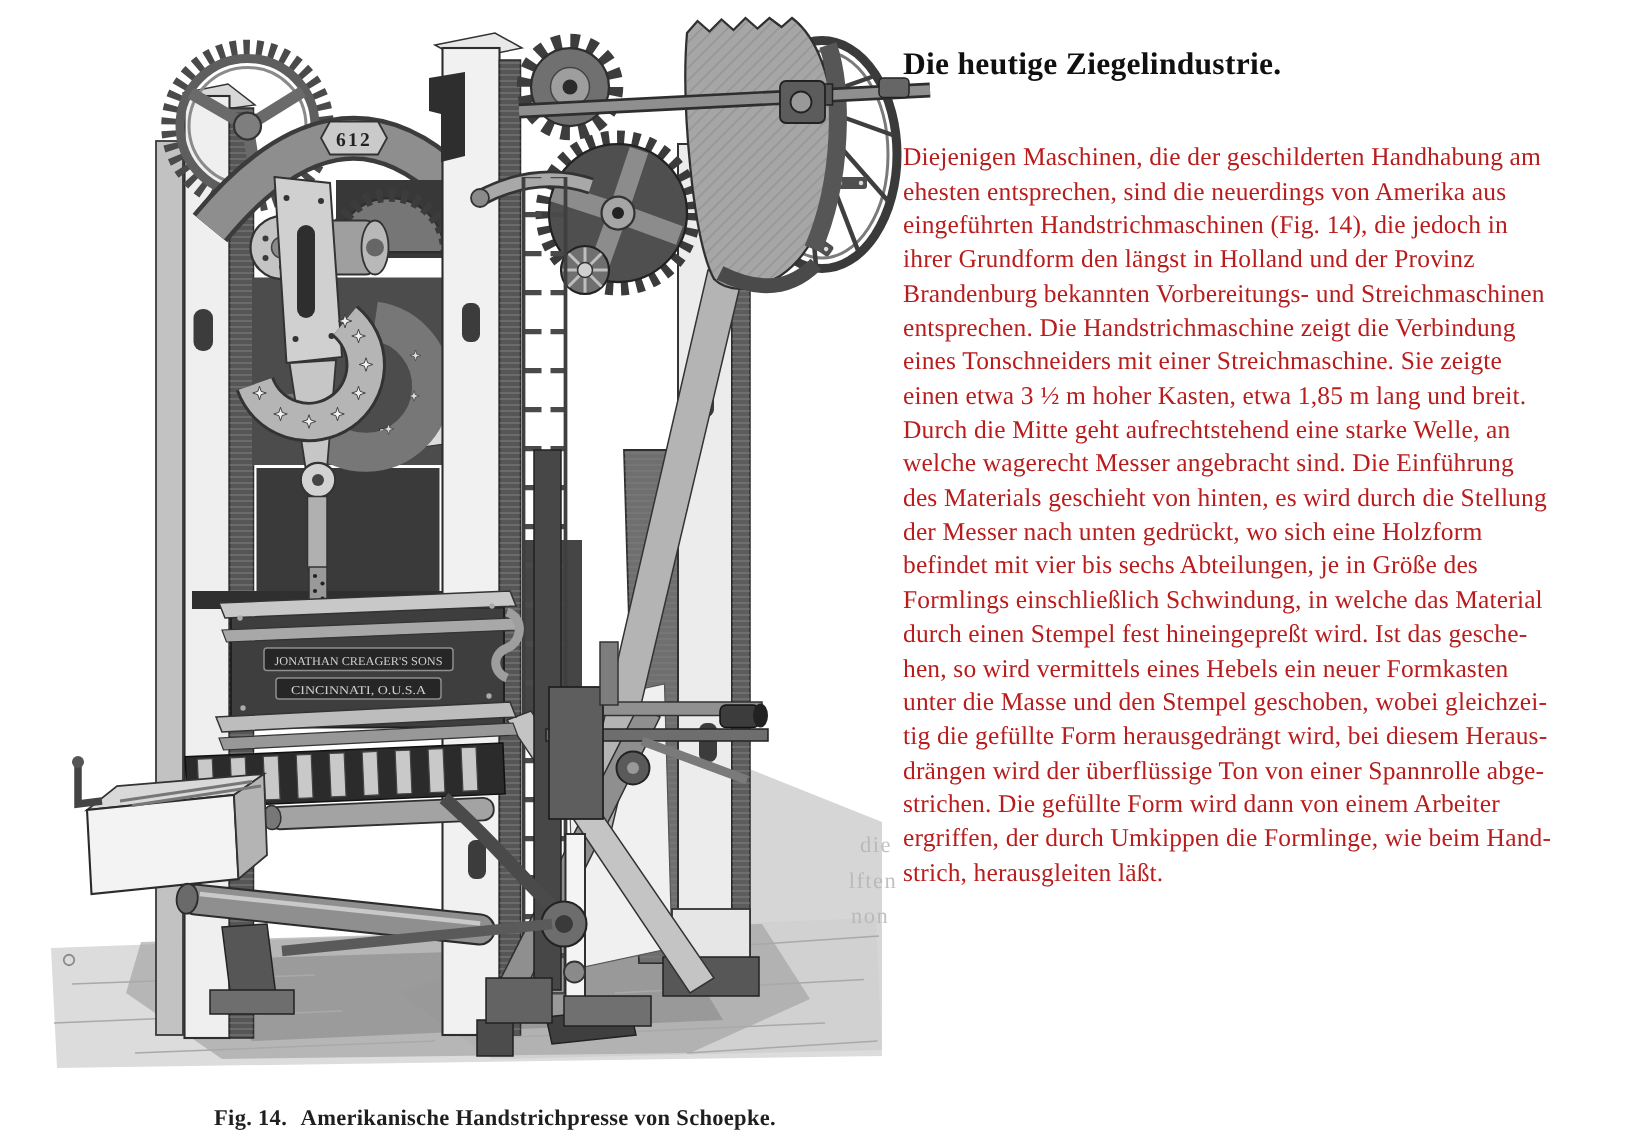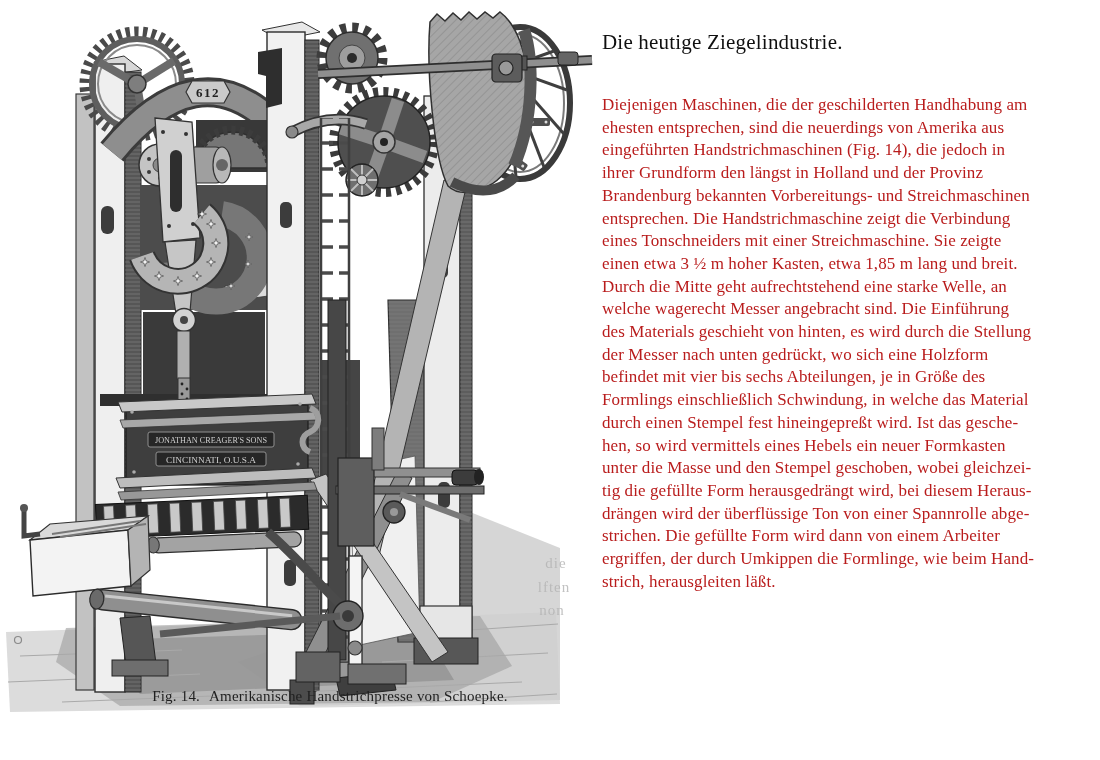--- a/index.html
+++ b/index.html
@@ -1,29 +1,29 @@
 <!DOCTYPE html>
 <html><head>
 <meta charset="utf-8">
 <style>
   html,body{margin:0;padding:0;}
   body{
     width:1100px;height:760px;background:#ffffff;overflow:hidden;
     font-family:"Liberation Serif","DejaVu Serif",serif;color:#2b2b2b;
   }
   .page{position:relative;width:1100px;height:760px;background:#ffffff;}
-  .figure-area{position:absolute;left:0;top:0;width:600px;height:708px;}
+  .figure-area{position:absolute;left:0;top:0;width:600px;height:708px;padding-left:28px;}
   .figure-caption{
-    position:absolute;left:45px;top:688px;width:570px;text-align:center;
-    font-size:15px;font-weight:normal;color:#1f1f1f;letter-spacing:.2px;white-space:nowrap;
+    position:absolute;left:45px;top:738px;width:570px;text-align:center;
+    font-size:15px;font-weight:bold;color:#1f1f1f;letter-spacing:.2px;white-space:nowrap;
   }
   .caption-label{margin-right:9px;}
   .text-col{position:absolute;left:602px;top:29px;width:497px;}
   .article-title{
-    font-size:21px;font-weight:normal;color:#101010;margin:0 0 4px 0;
+    font-size:21px;font-weight:bold;color:#101010;margin:0 0 4px 0;
     line-height:26px;letter-spacing:.2px;
   }
   .byline{font-size:17px;line-height:25px;color:#232323;margin:0;}
   .article-url{font-size:16.5px;line-height:25px;color:#232323;margin:0;letter-spacing:.15px;}
   .body-para{
     font-size:17px;line-height:22.7px;color:#b91c1c;margin:39px 0 0 0;
     white-space:pre-line;letter-spacing:.1px;
   }
   .body-para.second{margin-top:21px;}
   svg text{font-family:"Liberation Serif","DejaVu Serif",serif;}

